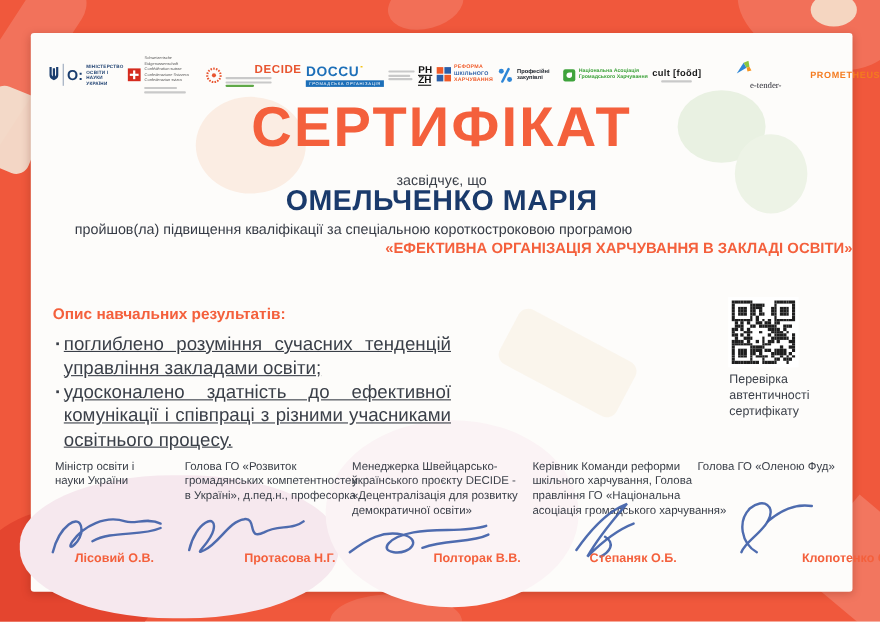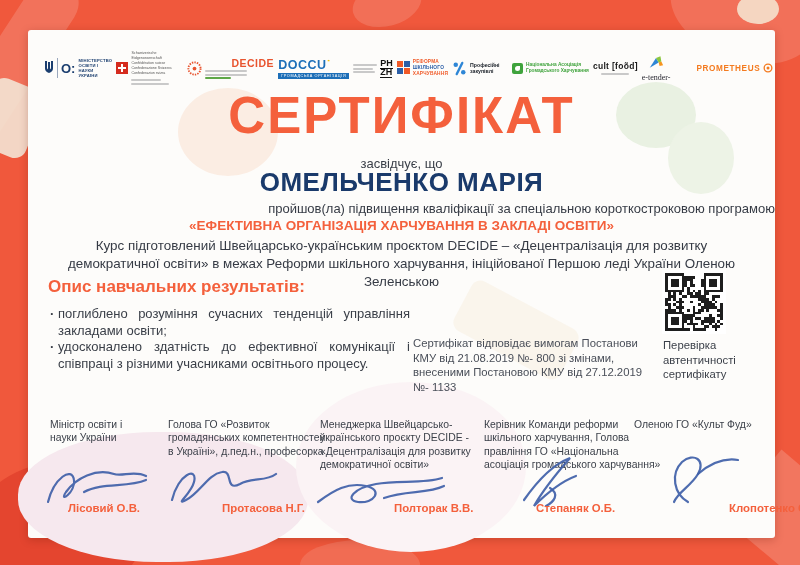--- a/index.html
+++ b/index.html
@@ -61,40 +61,40 @@
   .phzh span{border-bottom:1.5px solid #111;}
   .reform-txt div{font-size:4.8px;font-weight:bold;line-height:1.3;letter-spacing:.2px;}
   .reform-grid{width:13px;height:13px;display:grid;grid-template-columns:1fr 1fr;gap:1px;}
   .reform-grid i{display:block;}
   .prof-txt{font-size:5.2px;font-weight:bold;color:#20262E;line-height:1.25;width:38px;}
   .assoc-txt{font-size:4.8px;font-weight:bold;color:#3FA33C;line-height:1.3;}
   .assoc-ic{width:11px;height:11px;background:#3FA33C;border-radius:2px;position:relative;}
   .assoc-ic:before{content:"";position:absolute;left:3px;top:3px;width:5px;height:5px;
     background:#fff;border-radius:50% 0 50% 50%;}
   .cult-word{color:#1A1A1A;font-size:8.5px;font-weight:bold;letter-spacing:.3px;}
-  .etender-word{font-family:"Liberation Serif",serif;color:#2A2A33;font-size:8px;}
+  .etender-word{font-family:"Liberation Serif",serif;color:#2A2A33;font-size:8px;margin-left:40px;}
   .prom-word{color:#F47B20;font-weight:bold;font-size:8.2px;letter-spacing:.6px;margin-left:22px;}
   
   .title{position:absolute;left:0;right:0;top:56px;text-align:center;
     color:#F4603C;font-size:51px;font-weight:bold;letter-spacing:2px;}
   .subtitle{position:absolute;left:0;right:0;top:126px;text-align:center;
     color:#3A3F48;font-size:13px;}
   .recipient{position:absolute;left:0;right:0;top:137px;text-align:center;
     color:#1A3A6B;font-size:26px;font-weight:bold;letter-spacing:.5px;}
-  .statement{position:absolute;left:0;right:0;top:171px;text-align:right;
+  .statement{position:absolute;left:0;right:0;top:171px;text-align:left;
     color:#363B45;font-size:13px;margin-left:40px;}
-  .program{position:absolute;left:0;right:0;top:188px;text-align:center;
+  .program{position:absolute;left:0;right:0;top:188px;text-align:right;
     color:#F4603C;font-size:13.5px;font-weight:bold;}
   .course{position:absolute;left:22px;right:22px;top:207px;text-align:center;
     color:#363B45;font-size:13.4px;line-height:1.34;}
   
   .outcomes{position:absolute;left:20px;top:247px;width:362px;}
-  .outcomes-title{color:#F4603C;font-size:17px;font-weight:bold;margin-bottom:9px;}
-  .bullet{color:#3A3F48;font-size:13px;line-height:1.28;text-align:justify;
-    padding-left:10px;position:relative;}
+  .outcomes-title{color:#F4603C;font-size:14px;font-weight:bold;margin-bottom:9px;}
+  .bullet{color:#3A3F48;font-size:17px;line-height:1.28;text-align:justify;
+    padding-left:10px;position:relative;text-decoration:underline;}
   .bullet:before{content:"·";position:absolute;left:2px;top:0;font-weight:bold;}
   .details{position:absolute;left:385px;top:240px;width:245px;
     font-size:11.4px;line-height:1.3;color:#2E3442;}
   .details b{color:#F4603C;}
   .compliance{position:absolute;left:385px;top:306px;width:232px;
     font-size:11.3px;line-height:1.3;color:#4A4F59;}
   .qr{position:absolute;left:637px;top:243px;width:58px;height:58px;background:#fff;
     display:grid;grid-template-columns:repeat(21,1fr);grid-auto-rows:1fr;
     outline:3px solid #fff;}
   .qd{background:#1E1E1E;}
@@ -251,29 +251,27 @@
           <circle cx="6" cy="6" r="1.8" fill="#F47B20"></circle>
         </svg>
       </div>
     </div>
 
     <div class="title">СЕРТИФІКАТ</div>
     <div class="subtitle">засвідчує, що</div>
     <div class="recipient">ОМЕЛЬЧЕНКО МАРІЯ</div>
     <div class="statement">пройшов(ла) підвищення кваліфікації за спеціальною короткостроковою програмою</div>
     <div class="program">«ЕФЕКТИВНА ОРГАНІЗАЦІЯ ХАРЧУВАННЯ В ЗАКЛАДІ ОСВІТИ»</div>
-    <div class="course">Курс підготовлений Швейцарсько-українським проєктом DECIDE – «Децентралізація для розвитку демократичної освіти» в межах Реформи шкільного харчування, ініційованої Першою леді України Оленою Зеленською</div>
 
     <div class="outcomes">
       <div class="outcomes-title">Опис навчальних результатів:</div>
       <div class="bullet">поглиблено розуміння сучасних тенденцій управління закладами освіти;</div>
       <div class="bullet">удосконалено здатність до ефективної комунікації і співпраці з різними учасниками освітнього процесу.</div>
     </div>
 
-    <div class="compliance">Сертифікат відповідає вимогам Постанови КМУ від 21.08.2019 №- 800 зі змінами, внесеними Постановою КМУ від 27.12.2019 №- 1133</div>
 
     <div class="qr">
         <div class="qd"></div>
         <div class="qd"></div>
         <div class="qd"></div>
         <div class="qd"></div>
         <div class="qd"></div>
         <div class="qd"></div>
         <div class="qd"></div>
         <div></div>
@@ -710,21 +708,21 @@
         <div class="qd"></div>
         <div></div>
         <div></div>
       </div>
     <div class="qr-caption">Перевірка автентичності сертифікату</div>
 
     <div class="sig-title st1">Міністр освіти і науки України</div>
     <div class="sig-title st3">Менеджерка Швейцарсько-українського проєкту DECIDE - «Децентралізація для розвитку демократичної освіти»</div>
     <div class="sig-title st2">Голова ГО «Розвиток громадянських компетентностей в Україні», д.пед.н., професорка</div>
     <div class="sig-title st4">Керівник Команди реформи шкільного харчування, Голова правління ГО «Національна асоціація громадського харчування»</div>
-    <div class="sig-title st5">Оленою ГО «Культ Фуд»</div>
+    <div class="sig-title st5">Голова ГО «Оленою Фуд»</div>
 
     <svg class="sig" style="left:14px;top:430px" width="112" height="50" viewBox="0 0 112 50">
       <path d="M6 42 C12 18 30 6 32 20 C34 32 16 44 24 32 C34 18 54 8 72 14 C80 17 92 10 104 16"></path>
       <path d="M42 32 C60 22 86 28 104 20"></path>
     </svg>
     <svg class="sig" style="left:136px;top:430px" width="118" height="52" viewBox="0 0 118 52">
       <path d="M8 40 C14 14 34 6 30 22 C27 34 10 46 22 40 C36 33 44 14 58 12 C70 10 60 32 76 24 C88 17 102 22 112 14"></path>
     </svg>
     <svg class="sig" style="left:286px;top:438px" width="134" height="44" viewBox="0 0 134 44">
       <path d="M4 34 C20 22 34 14 52 18 C70 22 60 36 44 34 C30 32 40 20 62 16 C84 12 110 16 128 10"></path>

